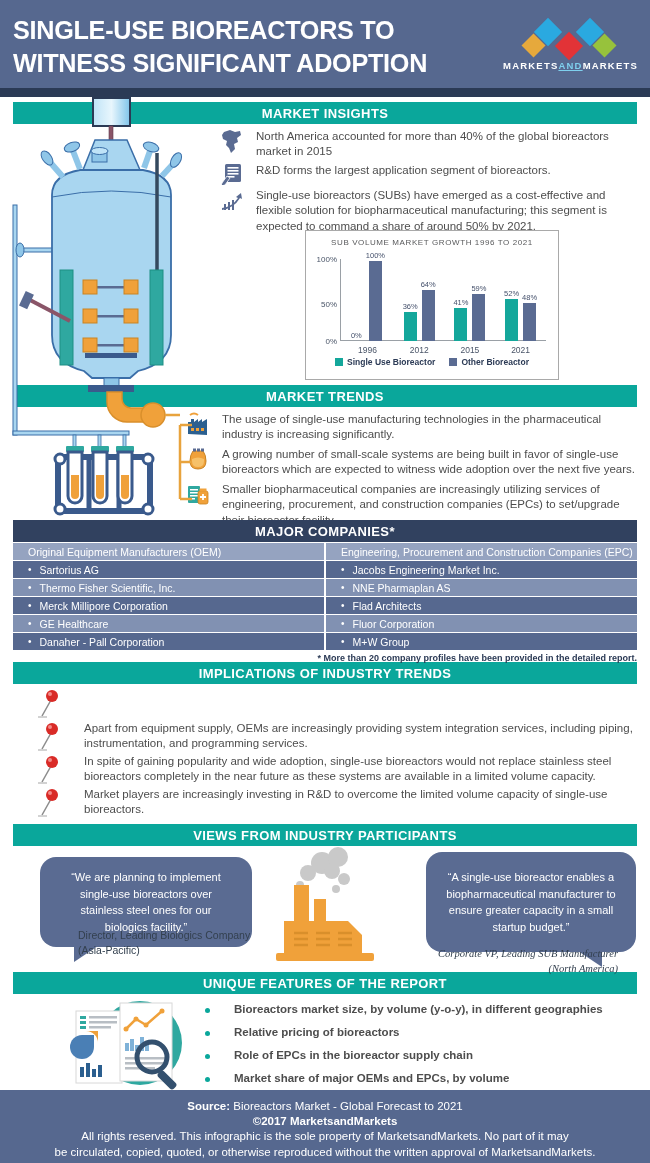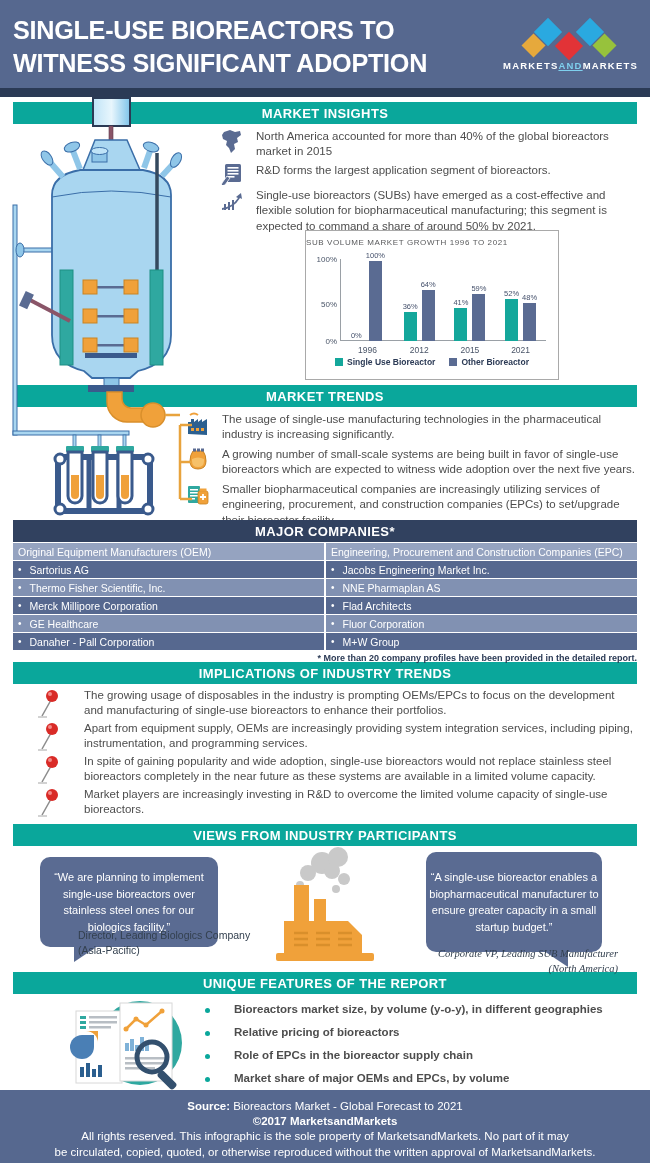--- a/index.html
+++ b/index.html
@@ -15,49 +15,49 @@
   .logo-text .and{color:#7fd0ee;text-decoration:underline;}
   
   .bar{position:absolute;left:13px;width:624px;height:22px;background:#0aa79b;color:#ffffff;
        font-size:13px;font-weight:bold;letter-spacing:0.4px;display:flex;align-items:center;justify-content:center;z-index:1;}
   
   .item{position:absolute;display:flex;align-items:flex-start;z-index:2;}
   .item .txt{font-size:11.5px;color:#4d4d4d;line-height:1.33;}
   .icon-box{flex:0 0 auto;}
   
   .chart{position:absolute;left:305px;top:230px;width:252px;height:148px;border:1px solid #a9a9a9;background:#fff;z-index:2;}
-  .chart-title{margin-top:7px;font-size:8px;letter-spacing:0.6px;color:#58595b;}
+  .chart-title{margin-top:7px;text-align:center;font-size:8px;letter-spacing:0.6px;color:#58595b;}
   .cplot{position:relative;height:106px;margin:2px 8px 0 6px;}
   .yaxis-line{position:absolute;left:28px;top:10px;bottom:14px;width:1px;background:#9aa0a6;}
   .xaxis-line{position:absolute;left:28px;right:4px;bottom:14px;height:1px;background:#9aa0a6;}
   .ytick{position:absolute;left:0;width:25px;text-align:right;font-size:8px;color:#4a5568;}
   .cgroups{position:absolute;left:29px;right:4px;top:0;bottom:0;display:flex;justify-content:space-around;align-items:flex-end;}
   .cgroup{display:flex;flex-direction:column;align-items:center;}
   .cbars{display:flex;align-items:flex-end;gap:3px;height:92px;}
   .cbarwrap{display:flex;flex-direction:column;align-items:center;justify-content:flex-end;}
   .cbarlabel{font-size:7.5px;color:#44506b;margin-bottom:1px;white-space:nowrap;}
   .cbar{width:13px;}
   .cyear{font-size:8.5px;color:#4a5568;height:14px;display:flex;align-items:flex-end;}
   .clegend{display:flex;justify-content:center;gap:14px;margin-top:2px;}
   .clegend-item{display:flex;align-items:center;gap:4px;font-size:8.5px;color:#2b3a55;font-weight:bold;}
   .clegend-swatch{width:8px;height:8px;}
   
   .tbl-header{position:absolute;left:13px;top:520px;width:624px;height:22px;background:#31415f;color:#fff;
        font-size:13px;font-weight:bold;letter-spacing:0.4px;display:flex;align-items:center;justify-content:center;z-index:2;}
   .tbl{position:absolute;left:13px;top:543px;width:624px;display:flex;gap:2px;z-index:2;}
   .tbl-col{flex:1;display:flex;flex-direction:column;gap:1px;}
-  .tbl-cell{height:17px;display:flex;align-items:center;color:#ffffff;font-size:10.5px;padding-left:5px;text-align:right;}
+  .tbl-cell{height:17px;display:flex;align-items:center;color:#ffffff;font-size:10.5px;padding-left:15px;text-align:right;}
   .tbl-cell.colhead{background:#95a3c0;}
   .tbl-cell.dark{background:#56688f;}
   .tbl-cell.light{background:#8191b2;}
   .tbl-cell .bullet{margin-right:8px;font-size:10px;}
   .footnote{position:absolute;right:13px;top:653px;font-size:9px;font-weight:bold;color:#2b3a55;z-index:2;}
   
-  .bubble{position:absolute;background:#5a6b92;border-radius:10px;color:#ffffff;font-size:11px;line-height:1.5;
-       display:flex;align-items:center;justify-content:center;text-align:center;padding:10px 3px;z-index:2;}
+  .bubble{position:absolute;background:#5a6b92;border-radius:16px;color:#ffffff;font-size:11px;line-height:1.5;
+       display:flex;align-items:center;justify-content:center;text-align:center;padding:10px 20px;z-index:2;}
   .tail{position:absolute;width:0;height:0;}
   .tail.left{left:34px;bottom:-15px;border-top:16px solid #5a6b92;border-right:24px solid transparent;}
   .tail.right{right:34px;bottom:-15px;border-top:16px solid #5a6b92;border-left:24px solid transparent;}
   .attrib{position:absolute;font-size:10.5px;color:#33404f;line-height:1.4;z-index:2;}
   .attrib.it{font-style:italic;text-align:right;font-family:Liberation Serif, serif;}
   
   .feat-item{position:absolute;left:205px;display:flex;align-items:flex-start;z-index:2;}
   .feat-dot{width:5px;height:5px;border-radius:50%;background:#0aa79b;margin:5px 24px 0 0;}
   .feat-item .txt{font-size:11.5px;color:#4d4d4d;font-weight:bold;}
   
@@ -295,21 +295,20 @@
   </div>
   <div class="footnote">* More than 20 company profiles have been provided in the detailed report.</div>
 
   <div class="item" style="left:36px;top:688px;width:600px">
     <svg class="icon-box" width="26" height="32" viewBox="0 0 26 32">
       <line x1="15" y1="12" x2="6" y2="28" stroke="#8c8c8c" stroke-width="1.5"></line>
         <line x1="2" y1="29" x2="11" y2="29" stroke="#b5b5b5" stroke-width="1.2"></line>
       <circle cx="16" cy="8" r="6" fill="#d92b27"></circle>
         <circle cx="14" cy="6" r="2" fill="#f28b88"></circle>
     </svg>
-    <div class="txt" style="margin-left:22px">The growing usage of disposables in the industry is prompting OEMs/EPCs to focus on the development and manufacturing of single-use bioreactors to enhance their portfolios.</div>
   </div>
   <div class="item" style="left:36px;top:721px;width:600px">
     <svg class="icon-box" width="26" height="32" viewBox="0 0 26 32">
       <line x1="15" y1="12" x2="6" y2="28" stroke="#8c8c8c" stroke-width="1.5"></line>
         <line x1="2" y1="29" x2="11" y2="29" stroke="#b5b5b5" stroke-width="1.2"></line>
       <circle cx="16" cy="8" r="6" fill="#d92b27"></circle>
         <circle cx="14" cy="6" r="2" fill="#f28b88"></circle>
     </svg>
     <div class="txt" style="margin-left:22px">Apart from equipment supply, OEMs are increasingly providing system integration services, including piping, instrumentation, and programming services.</div>
   </div>

